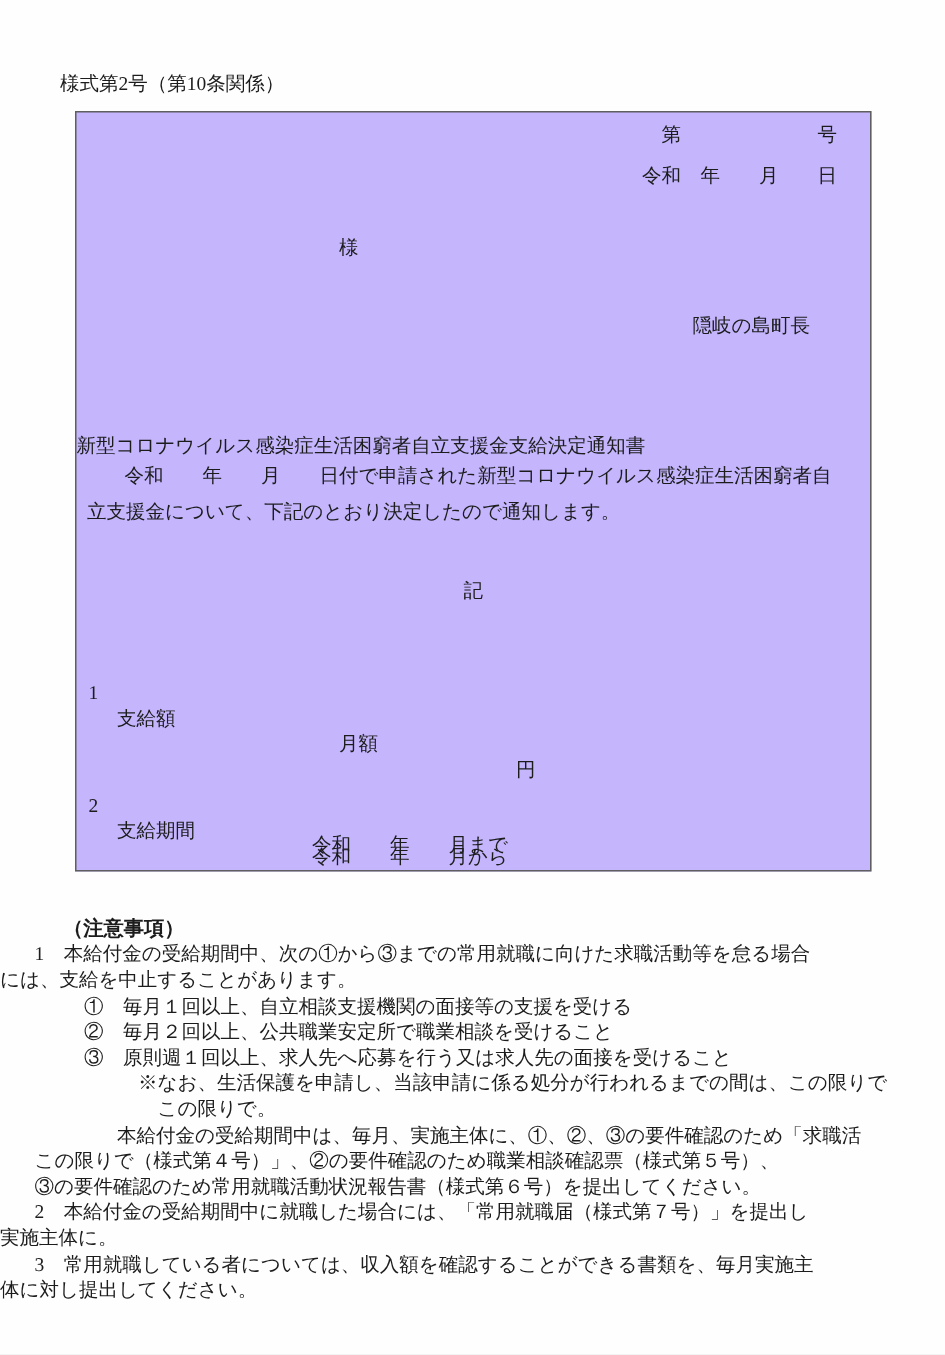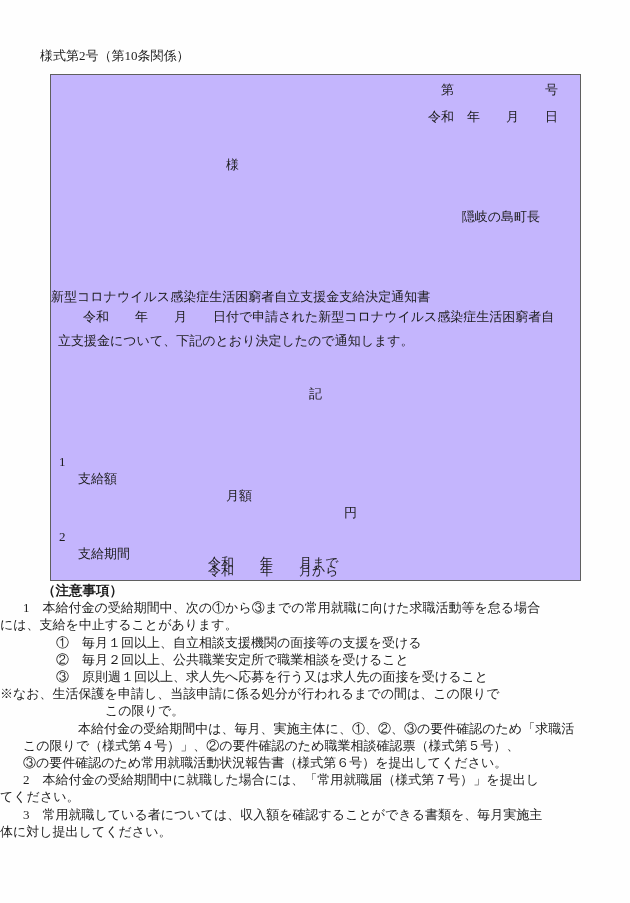--- a/index.html
+++ b/index.html
@@ -38,34 +38,34 @@
   .row-period-1 { top:436px; }
   .row-period-2 { top:462px; }
   .row span     { position:absolute; white-space:pre; }
   .c-no    { left:8px; }
   .c-label { left:27px; }
   .c-f1    { left:175px; }
   .c-f2    { left:293px; }
   .c-val   { left:157px; }
 
   .notes {
-    position:absolute; left:0; top:582px; width:504px;
+    position:absolute; left:0; top:610px; width:504px;
     line-height:17.2px;
   }
   .notes .nl { white-space:pre; }
   .notes .head {
     font-family:"Liberation Sans","DejaVu Sans",sans-serif;
     font-weight:bold; font-size:13.5px;
     padding-left:42px;
   }
   .pl55  { padding-left:23px; }
   .pl68  { }
   .pl78  { padding-left:78px; }
   .pl80  { padding-left:56px; }
-  .pl92  { }
+  .pl92  { padding-left:92px; }
   .pl105 { padding-left:105px; }
 </style>
 </head>
 <body>
 
 <div class="page">
 
   <div class="abs form-label">様式第2号（第10条関係）</div>
 
   <div class="box">
@@ -101,18 +101,18 @@
     <div class="nl pl68">には、支給を中止することがあります。</div>
     <div class="nl pl80">①　毎月１回以上、自立相談支援機関の面接等の支援を受ける</div>
     <div class="nl pl80">②　毎月２回以上、公共職業安定所で職業相談を受けること</div>
     <div class="nl pl80">③　原則週１回以上、求人先へ応募を行う又は求人先の面接を受けること</div>
     <div class="nl pl92">※なお、生活保護を申請し、当該申請に係る処分が行われるまでの間は、この限りで</div>
     <div class="nl pl105">この限りで。</div>
     <div class="nl pl78">本給付金の受給期間中は、毎月、実施主体に、①、②、③の要件確認のため「求職活</div>
     <div class="nl pl55">この限りで（様式第４号）」、②の要件確認のため職業相談確認票（様式第５号）、</div>
     <div class="nl pl55">③の要件確認のため常用就職活動状況報告書（様式第６号）を提出してください。</div>
     <div class="nl pl55">2　本給付金の受給期間中に就職した場合には、「常用就職届（様式第７号）」を提出し</div>
-    <div class="nl pl68">てください。</div>
+    <div class="nl pl68">実施主体に。</div>
     <div class="nl pl55">3　常用就職している者については、収入額を確認することができる書類を、毎月実施主</div>
     <div class="nl pl68">体に対し提出してください。</div>
   </div>
 
 </div>
 
 </body></html>

